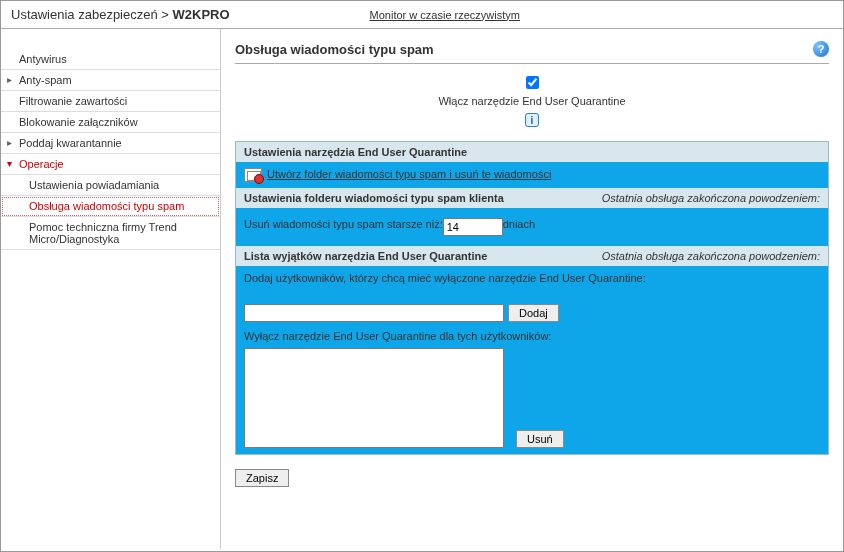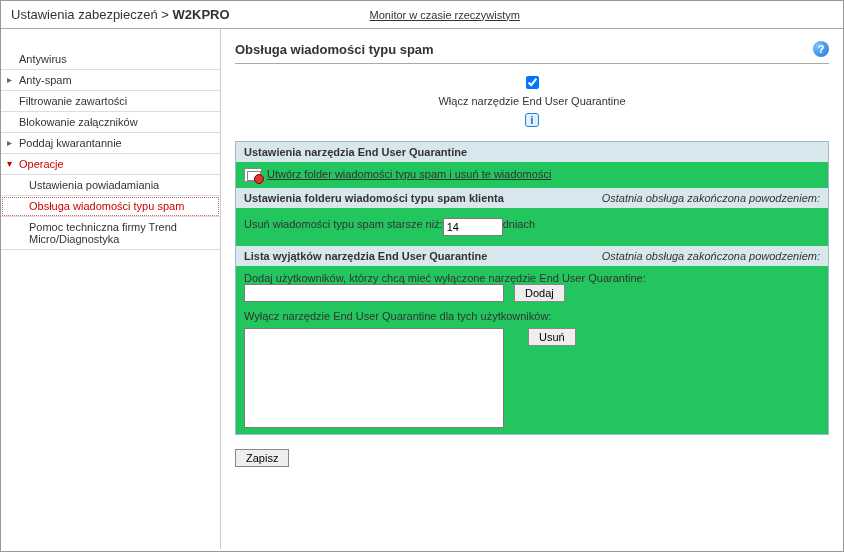--- a/index.html
+++ b/index.html
@@ -18,31 +18,31 @@
 .sidebar .item.expanded { color: #c00; }
 .sidebar .item.active { color: #c00; outline: 1px dotted #c66; outline-offset: -2px; }
 .main { flex: 1; padding: 12px 14px; overflow: auto; }
 .main-title { font-size: 13px; font-weight: bold; display: flex; justify-content: space-between; align-items: center; border-bottom: 1px solid #aaa; padding-bottom: 6px; margin-bottom: 12px; }
 .help-icon { width: 16px; height: 16px; border-radius: 50%; background: radial-gradient(circle at 30% 30%, #7ac6ff, #1a6fd8); color: #fff; display: inline-flex; align-items: center; justify-content: center; font-weight: bold; font-size: 11px; }
 .row-check { display: flex; align-items: center; gap: 6px; margin: 0 4px 14px 4px; flex-direction: column; }
 .info-icon { width: 14px; height: 14px; border: 1px solid #2a7fd9; border-radius: 3px; background: #dff0ff; color: #1a5fa9; display: inline-flex; align-items: center; justify-content: center; font-size: 10px; font-weight: bold; }
 .panel { border: 1px solid #9fb8c8; margin-bottom: 2px; }
 .panel-hd { background: #d8e7ee; padding: 4px 8px; font-weight: bold; display: flex; justify-content: space-between; align-items: flex-start; }
 .panel-hd .status { font-weight: normal; text-align: right; font-size: 11px; font-style: italic; }
-.panel-bd { padding: 6px 8px; background: #22c55e; }
+.panel-bd { padding: 6px 8px; background: #0ea5e9; }
 .linklike { text-decoration: underline; color: #333; cursor: pointer; }
 .mail-icon { display:inline-block; width:18px; height:14px; background:#fff; border:1px solid #888; position:relative; vertical-align:middle; margin-right:2px; }
 .mail-icon::before { content:""; position:absolute; left:2px; top:2px; width:12px; height:8px; border:1px solid #888; }
 .mail-icon::after { content:""; position:absolute; right:-3px; bottom:-3px; width:8px; height:8px; border-radius:50%; background:#d33; border:1px solid #800; }
 .form-row { display:flex; align-items:flex-start; gap:0; padding:4px 0; }
 input[type=text] { border:1px solid #7a7a7a; padding:2px 3px; font-size:11px; }
 button { border:1px solid #888; background:#eee; padding:2px 10px; font-size:11px; cursor:pointer; }
 textarea { border:1px solid #7a7a7a; font-size:11px; resize:none; }
-.add-user-row { display:flex; gap:10px; align-items:flex-start; margin-top:0; }
-.exclude-row { display:flex; gap:24px; align-items:flex-start; margin-top:6px; }
+.add-user-row { display:flex; gap:4px; align-items:flex-start; margin-top:20px; }
+.exclude-row { display:flex; gap:12px; align-items:flex-end; margin-top:6px; }
 .save-row { margin-top:14px; }
 </style>
 </head>
 <body>
 
 <div class="page">
   <div class="topbar">
     <span class="breadcrumb">
       <span>Ustawienia zabezpieczeń &gt; </span><b>W2KPRO</b>
     </span>

